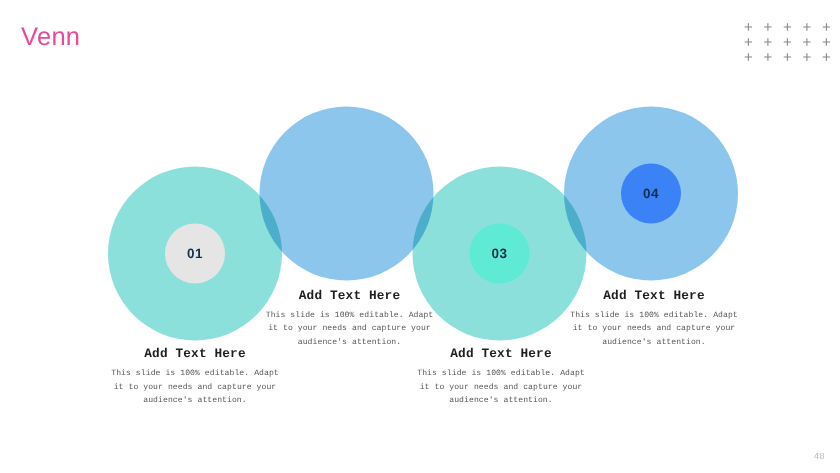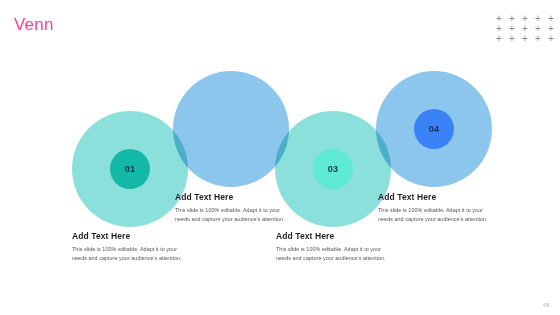--- a/index.html
+++ b/index.html
@@ -91,21 +91,22 @@
     letter-spacing: 0.3px;
     color: #10304f;
   }
   .venn-badge.teal { background: #27c4b8; }
   .venn-badge.blue { background: #2b7fc9; }
 
   
   .text-block {
     position: absolute;
     width: 116px;
-    text-align: left;
+    text-align: center;
+    font-family: Liberation Mono, monospace;
   }
   .text-block .tb-heading {
     font-size: 8.5px;
     font-weight: 700;
     color: #1f1f1f;
     letter-spacing: 0.1px;
     margin: 0 0 4px 0;
     line-height: 1.1;
   }
   .text-block .tb-body {
@@ -138,21 +139,21 @@
       <span class="plus-row"><span class="plus-glyph">+</span><span class="plus-glyph">+</span><span class="plus-glyph">+</span><span class="plus-glyph">+</span><span class="plus-glyph">+</span></span>
       <span class="plus-row"><span class="plus-glyph">+</span><span class="plus-glyph">+</span><span class="plus-glyph">+</span><span class="plus-glyph">+</span><span class="plus-glyph">+</span></span>
       <span class="plus-row"><span class="plus-glyph">+</span><span class="plus-glyph">+</span><span class="plus-glyph">+</span><span class="plus-glyph">+</span><span class="plus-glyph">+</span></span>
     </div>
 
   <div id="venn-area">
       <div class="venn-circle teal" style="left: 72px; top: 111px; width: 116px; height: 116px; background: rgb(140, 224, 220);"></div>
       <div class="venn-circle blue" style="left: 173px; top: 71px; width: 116px; height: 116px; background: rgb(140, 198, 236);"></div>
       <div class="venn-circle teal" style="left: 275px; top: 111px; width: 116px; height: 116px; background: rgb(140, 224, 220);"></div>
       <div class="venn-circle blue" style="left: 376px; top: 71px; width: 116px; height: 116px; background: rgb(140, 198, 236);"></div>
-      <div class="venn-badge teal" style="left: 110px; top: 149px; width: 40px; height: 40px; background: #14b8a6;">
+      <div class="venn-badge teal" style="left: 110px; top: 149px; width: 40px; height: 40px; background: #e5e5e5;">
         <span>01</span>
       </div>
       <div class="venn-badge teal" style="left: 313px; top: 149px; width: 40px; height: 40px; background: #5eead4;">
         <span>03</span>
       </div>
       <div class="venn-badge blue" style="left: 414px; top: 109px; width: 40px; height: 40px; background: #3b82f6;">
         <span>04</span>
       </div>
     </div>
 

